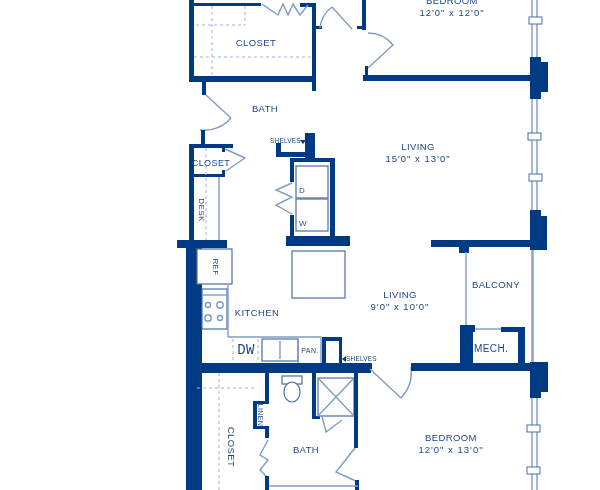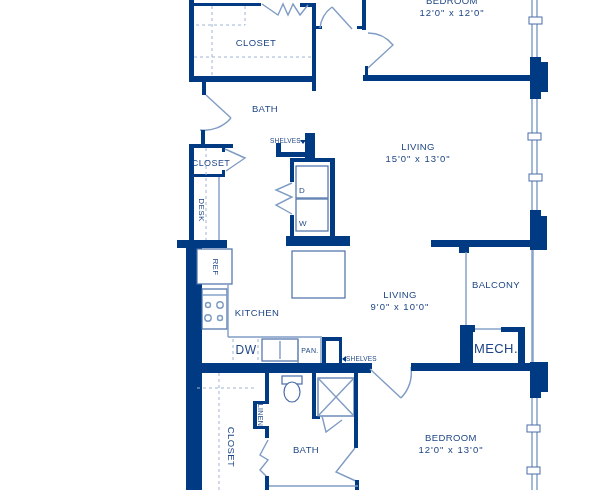--- a/index.html
+++ b/index.html
@@ -189,30 +189,30 @@
 
 <div class="lbl" style="left:191px;top:157px;width:40px;font-size:9px;">CLOSET</div>
 <div class="lbl vert" style="left:186px;top:204px;width:30px;font-size:8px;">DESK</div>
 
 <div class="lbl sm" style="left:270px;top:135px;width:30px;">SHELVES</div>
 <div class="lbl" style="left:297px;top:185px;width:10px;font-size:8px;">D</div>
 <div class="lbl" style="left:298px;top:218px;width:10px;font-size:8px;">W</div>
 
 <div class="lbl vert" style="left:202px;top:261px;width:25px;font-size:8px;">REF</div>
 <div class="lbl" style="left:232px;top:295px;width:50px;margin-top:12px;">KITCHEN</div>
-<div class="lbl" style="left:234px;top:344px;width:24px;font-size:12px;">DW</div>
+<div class="lbl" style="left:234px;top:344px;width:24px;font-size:14px;font-family:Liberation Mono, monospace;">DW</div>
 <div class="lbl" style="left:298px;top:345px;width:24px;font-size:7px;">PAN.</div>
 
 <div class="lbl" style="left:360px;top:289px;width:80px;">
   <span>LIVING</span>
   <span class="dim">9'0" x 10'0"</span>
 </div>
 
 <div class="lbl" style="left:470px;top:279px;width:52px;">BALCONY</div>
-<div class="lbl" style="left:474px;top:343px;width:34px;font-size:13px;">MECH.</div>
+<div class="lbl" style="left:474px;top:343px;width:34px;font-size:10px;">MECH.</div>
 <div class="lbl sm" style="left:346px;top:353px;width:26px;">SHELVES</div>
 
 <div class="lbl vert" style="left:206px;top:441px;width:50px;">CLOSET</div>
 <div class="lbl vert" style="left:247px;top:409px;width:26px;font-size:7px;">LINEN</div>
 <div class="lbl" style="left:288px;top:444px;width:36px;">BATH</div>
 
 <div class="lbl" style="left:411px;top:432px;width:80px;">
   <span>BEDROOM</span>
   <span class="dim">12'0" x 13'0"</span>
 </div>

